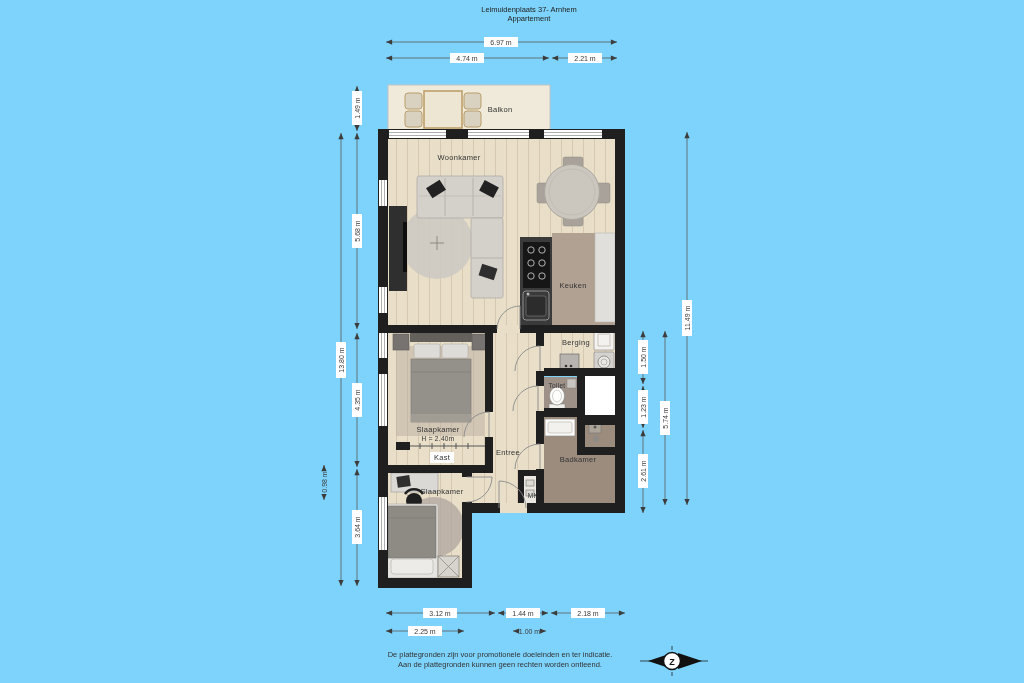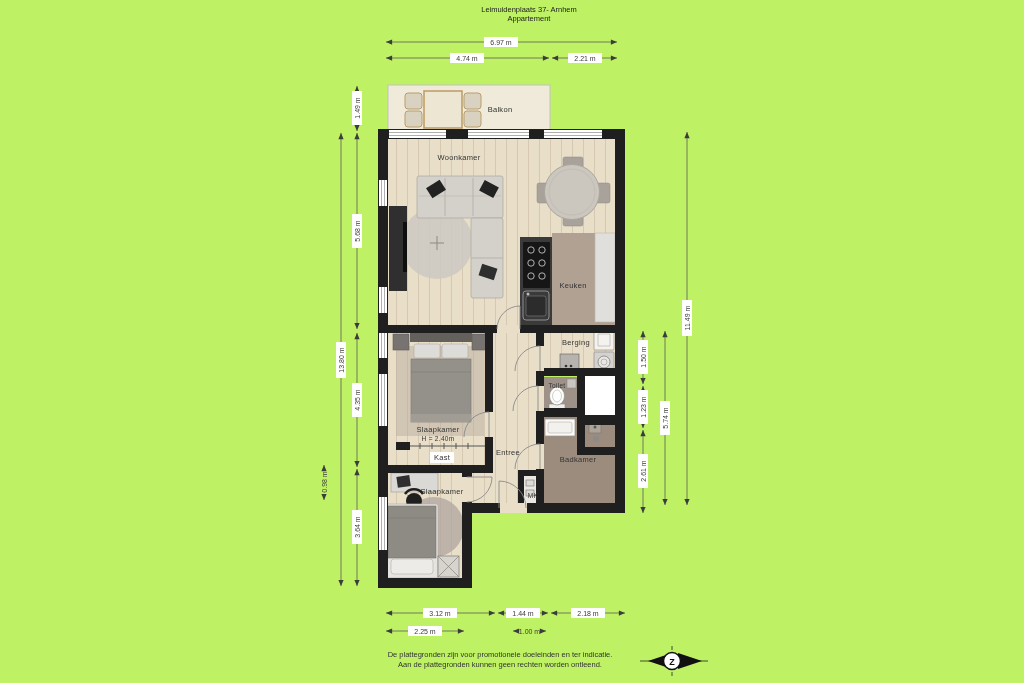--- a/index.html
+++ b/index.html
@@ -1,16 +1,16 @@
 <!DOCTYPE html>
 <html><head>
 <meta charset="utf-8">
 <style>
   html,body{margin:0;padding:0;background:#fff;}
-  .page{position:relative;width:1024px;height:683px;background:#bef264;overflow:hidden;
+  .page{position:relative;width:1024px;height:683px;background:#7dd3fc;overflow:hidden;
         font-family:"Liberation Sans",sans-serif;text-decoration:underline;}
   svg{display:block;}
   text{font-family:"Liberation Sans",sans-serif;fill:#2e2e2e;}
   .room-label{font-size:7.5px;letter-spacing:.3px;fill:#333;}
   .room-label.small{font-size:6.5px;}
   .dim-label{font-size:7px;fill:#3a3a3a;}
   .title-text{font-size:7.5px;fill:#222;}
   .footer-text{font-size:7.5px;fill:#333;}
   .dim{stroke:#5a5a5a;stroke-width:.8;}
   .wall{fill:#1f1f1f;}

